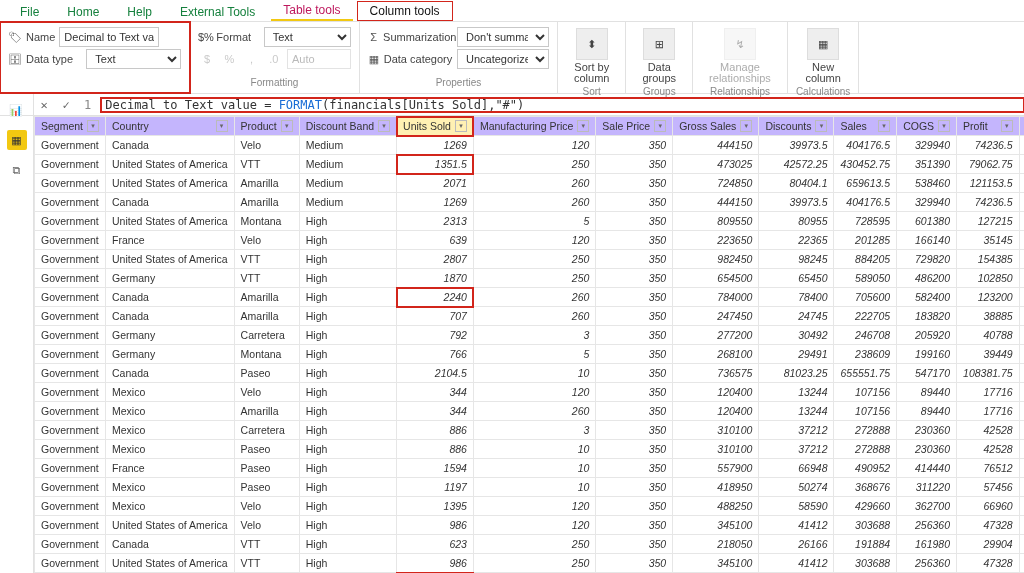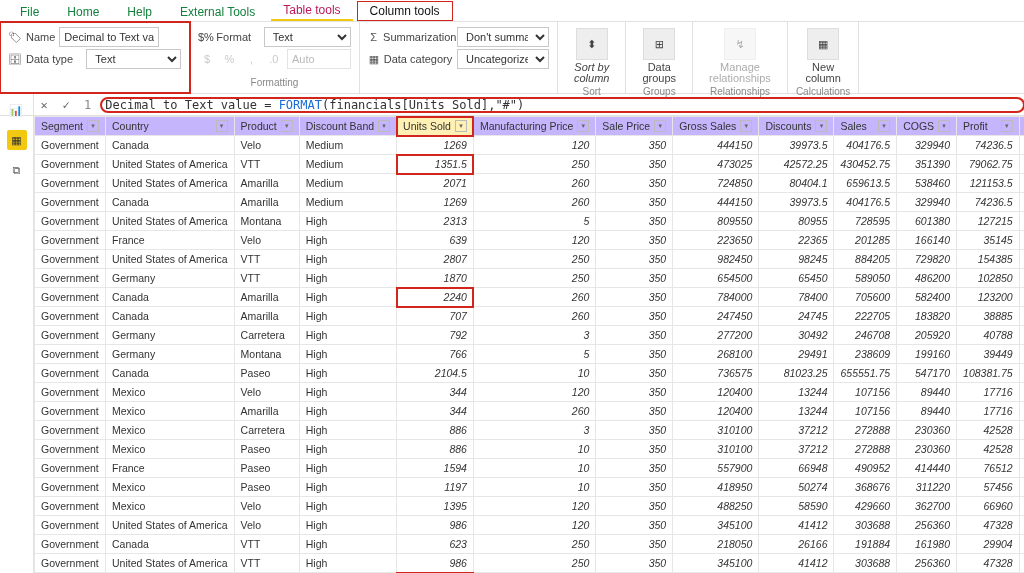--- a/index.html
+++ b/index.html
@@ -112,26 +112,27 @@
         <span class="ic">Σ</span>
         <span class="lbl">Summarization</span>
         <select class="sel"><option>Don't summarize</option></select>
       </div>
       <div class="ribbon-row">
         <span class="ic">▦</span>
         <span class="lbl">Data category</span>
         <select class="sel"><option>Uncategorized</option></select>
       </div>
     </div>
+    <div class="ribbon-group-label">Properties</div>
   </div>
 
   <div class="ribbon-group">
     <div class="btn-lg">
       <span class="bicon">⬍</span>
-      <span style="text-align:center; line-height:1; white-space:pre;font-style:italic;">Sort by
+      <span style="text-align:center; line-height:1; white-space:pre;">Sort by
 column</span>
     </div>
     <div class="ribbon-group-label">Sort</div>
   </div>
   <div class="ribbon-group">
     <div class="btn-lg">
       <span class="bicon">⊞</span>
       <span style="text-align:center; line-height:1; white-space:pre;">Data
 groups</span>
     </div>
@@ -152,21 +153,21 @@
 column</span>
     </div>
     <div class="ribbon-group-label">Calculations</div>
   </div>
 </div>
 
 <div class="formula-bar">
   <span class="fbtn">✕</span>
   <span class="fbtn">✓</span>
   <span class="ln">1</span>
-  <span class="expr highlight-rect" style="padding:0 4px;border-radius:7px;">
+  <span class="expr highlight-rect" style="padding:0 4px;">
     <span>Decimal to Text value = </span><span class="kw">FORMAT</span><span>(financials[Units Sold],"#")</span>
   </span>
 </div>
 
 <div class="leftnav">
   <span class="nv">📊</span>
   <span class="nv active">▦</span>
   <span class="nv">⧉</span>
 </div>
 

